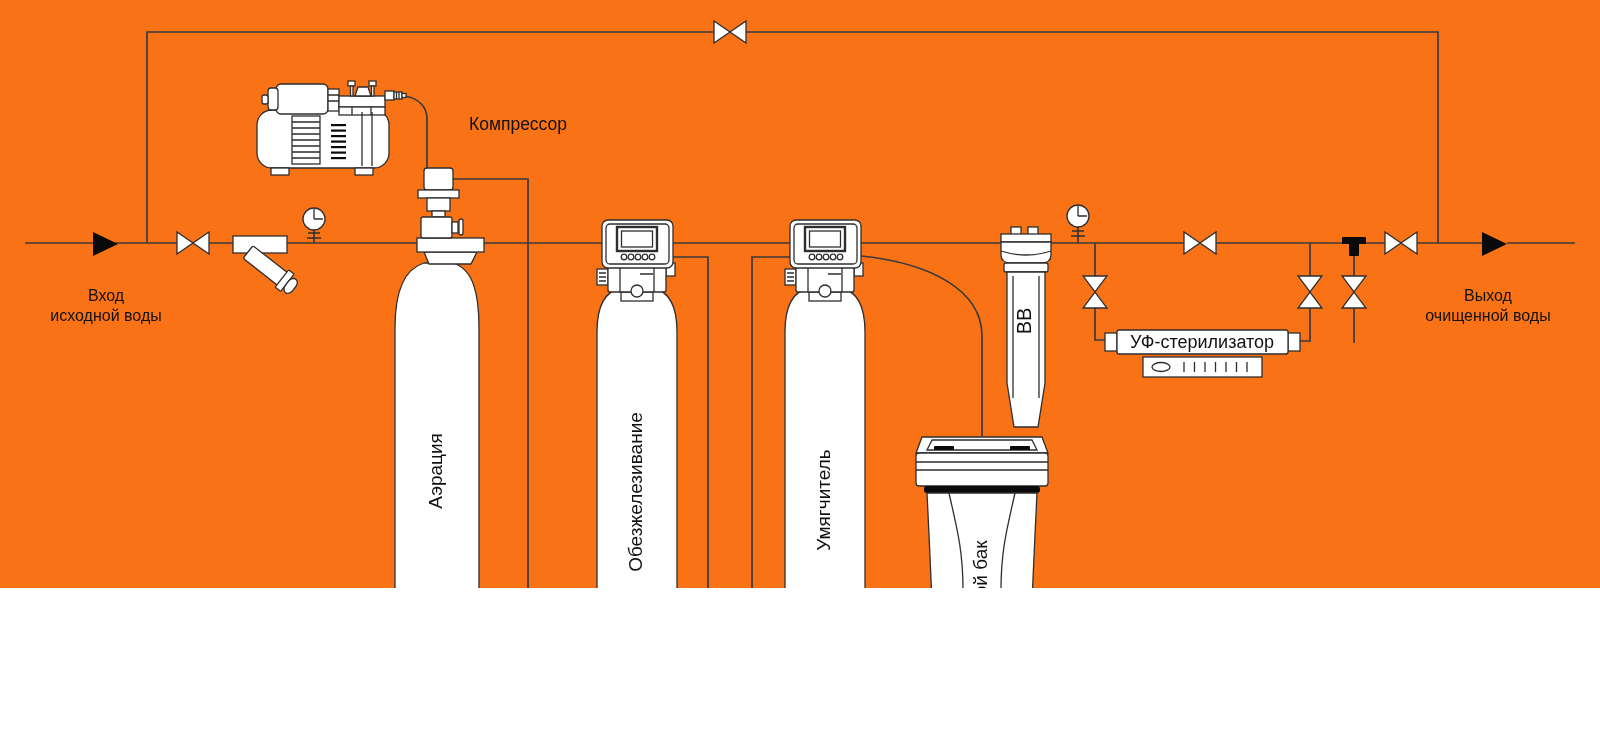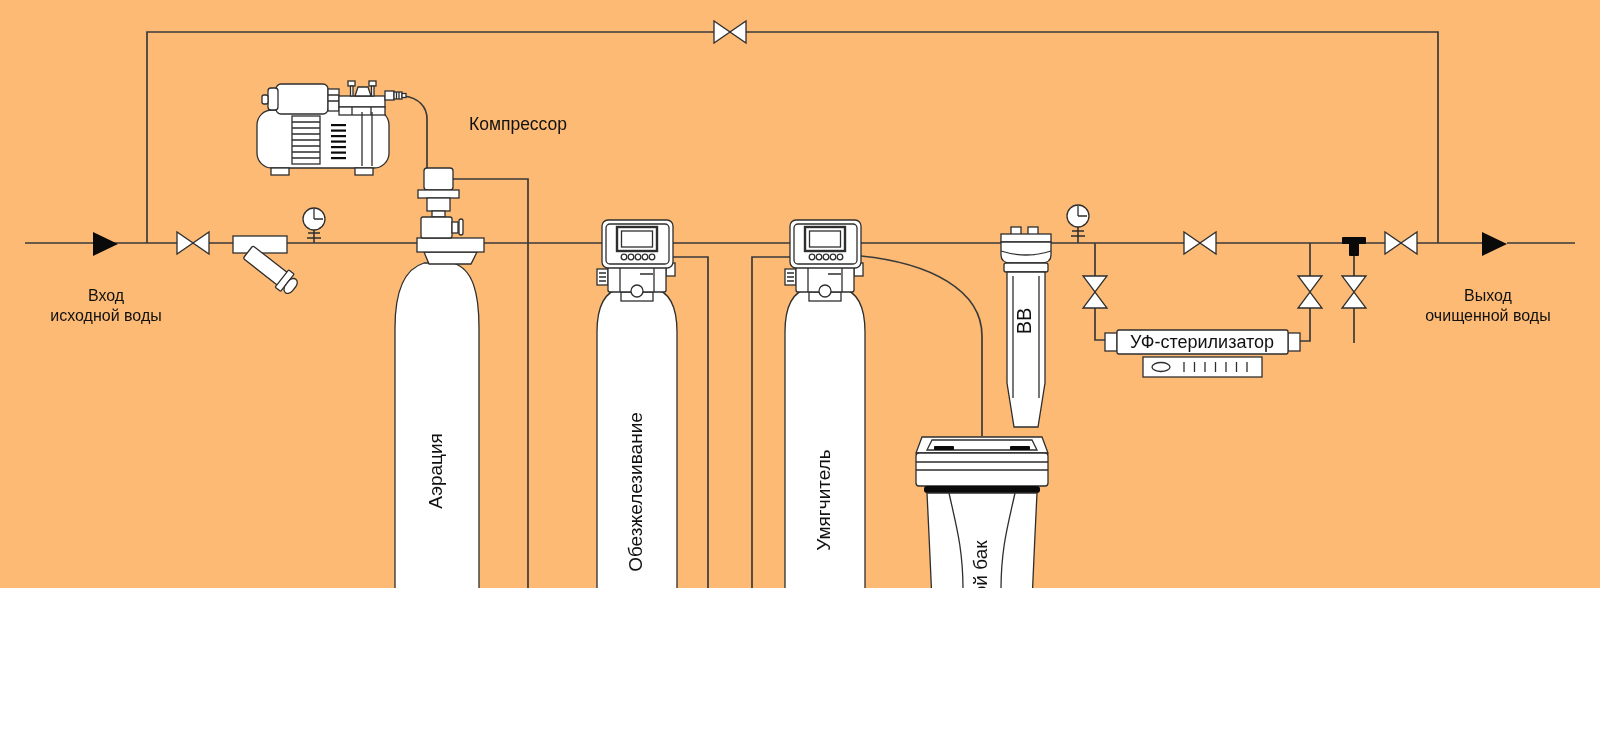--- a/index.html
+++ b/index.html
@@ -1,16 +1,16 @@
 <!DOCTYPE html>
 <html><head>
 <meta charset="utf-8">
 <style>
   html,body{margin:0;padding:0;background:#ffffff;}
-  .stage{position:relative;width:1600px;height:588px;background:#fdba74;overflow:hidden;}
+  .stage{position:relative;width:1600px;height:588px;background:#f97316;overflow:hidden;}
   svg{display:block;}
   svg text{font-family:"Liberation Sans","DejaVu Sans",sans-serif;fill:#111111;}
   .pipe{fill:none;stroke:#3a3a3a;stroke-width:1.7;}
   .thin{fill:none;stroke:#2e2e2e;stroke-width:1.3;}
   .wfill{fill:#ffffff;stroke:#2e2e2e;stroke-width:1.3;}
   .wfill2{fill:#ffffff;stroke:#2e2e2e;stroke-width:2.4;}
   .bfill{fill:#0a0a0a;stroke:none;}
   .lbl{font-size:16px;}
   .lbl-med{font-size:17.5px;}
   .lbl-tank{font-size:19px;}

